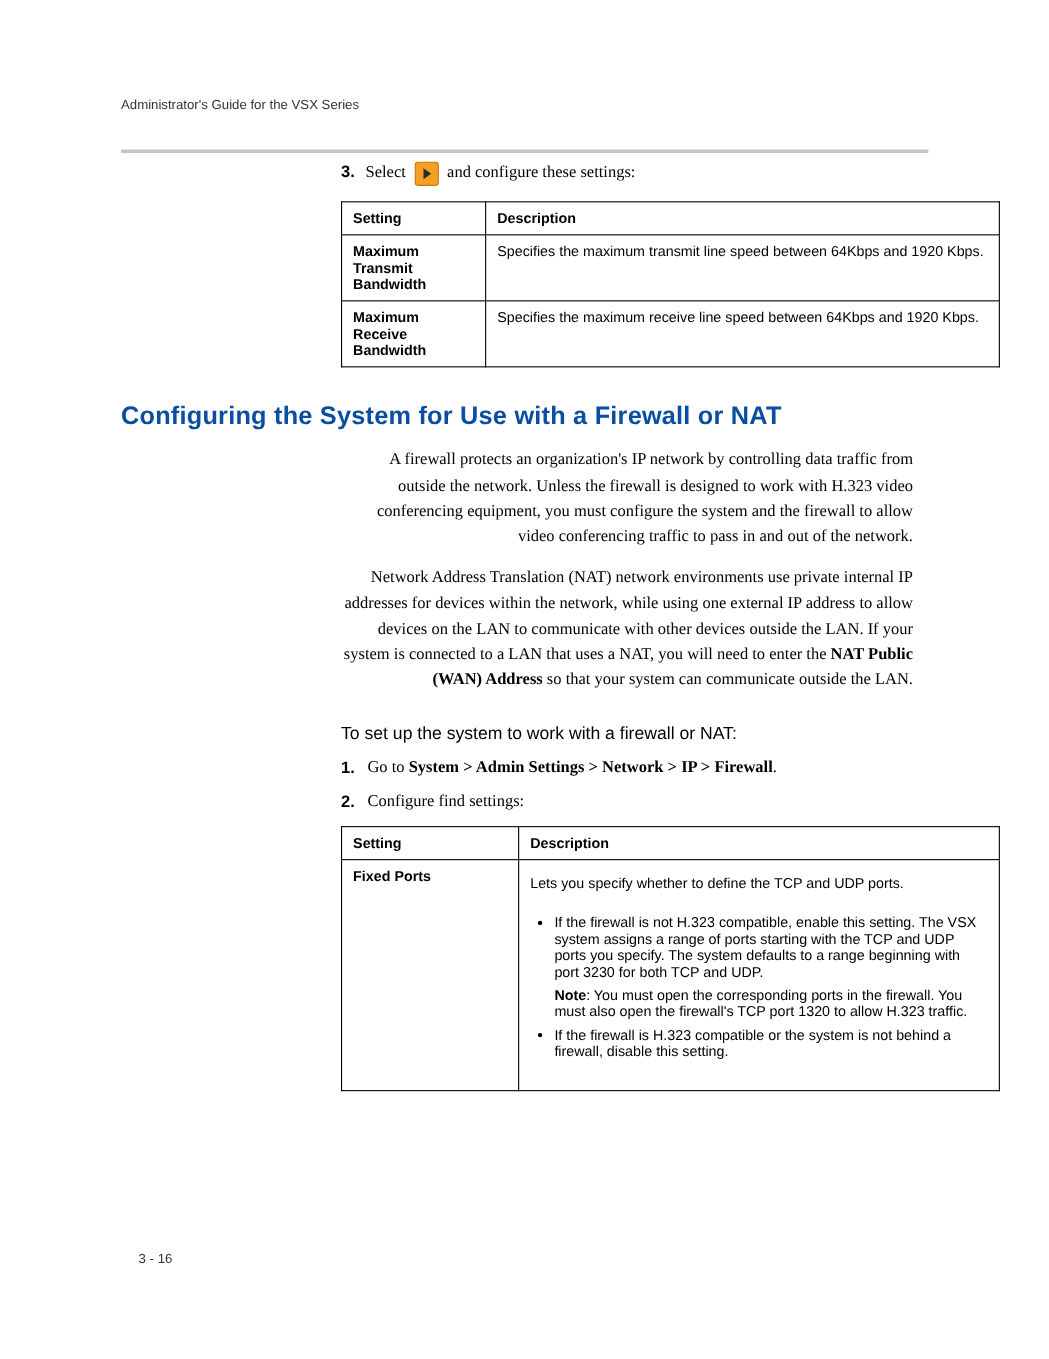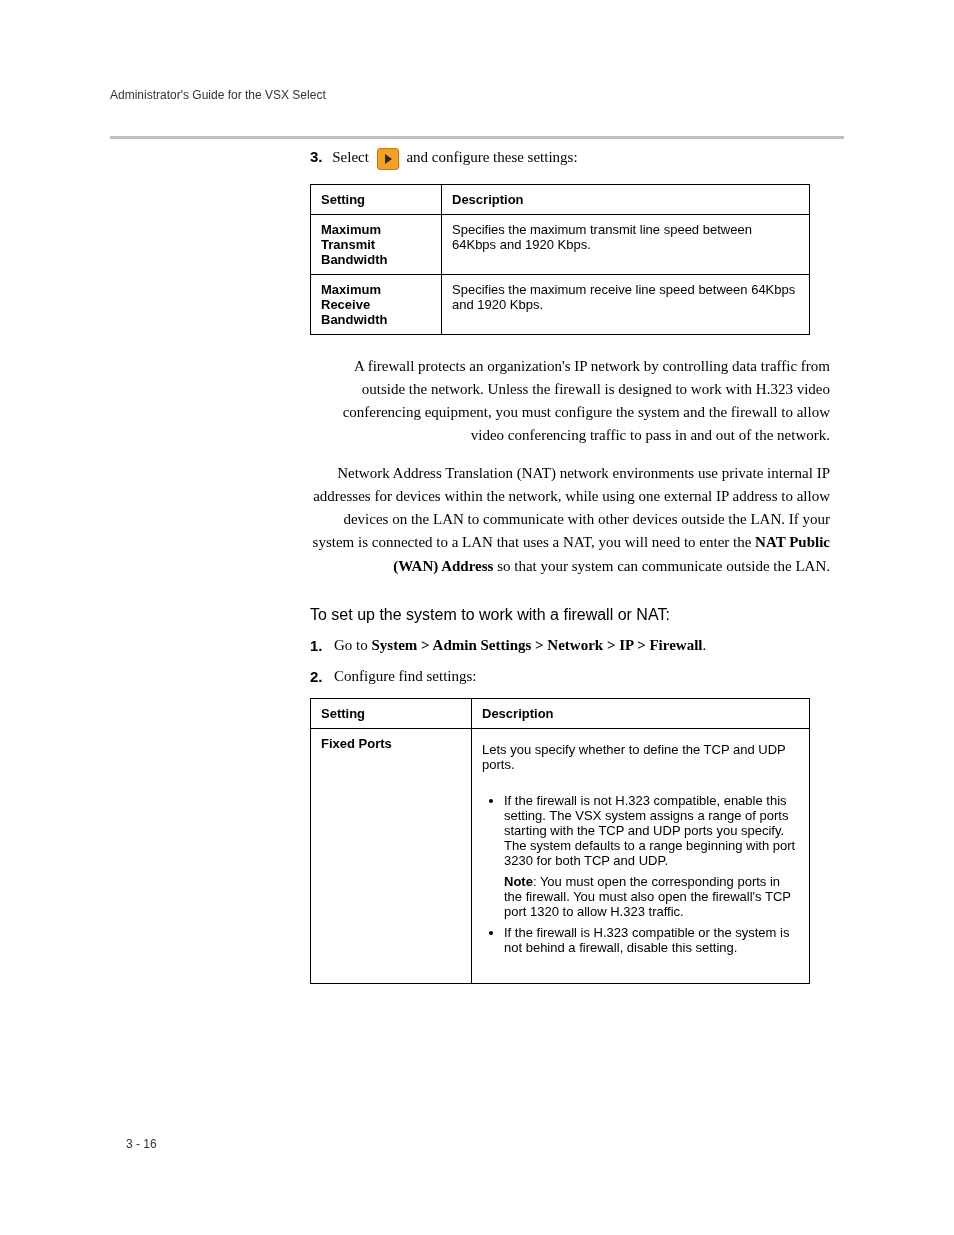--- a/index.html
+++ b/index.html
@@ -56,21 +56,21 @@
     vertical-align: middle;
     position: relative;
     margin: 0 4px;
   }
   .arrow-icon svg {
     position: absolute;
     inset: 0;
   }
   table.settings {
     border-collapse: collapse;
-    width: 500px;
+    width: 599px;
     margin: 6px 0 20px 0;
     font-family: Arial, Helvetica, sans-serif;
     font-size: 13px;
   }
   table.settings th, table.settings td {
     border: 1px solid #000;
     padding: 7px 10px;
     text-align: left;
     vertical-align: top;
   }
@@ -135,21 +135,21 @@
   .desc-cell p {
     margin: 6px 0;
   }
   .desc-cell .note-label { font-weight: bold; }
 </style>
 </head>
 <body>
 
 <div class="page">
 
-  <div class="running-header">Administrator's Guide for the VSX Select</div>
+  <div class="running-header">Administrator's Guide for the VSX Series</div>
   <div class="header-rule"></div>
 
   <div class="content">
 
     <div class="indented">
       <p class="step-line">
         <span class="step-num">3.</span>
         <span>Select</span>
         <span class="arrow-icon">
           <svg viewBox="0 0 20 20">
@@ -170,20 +170,21 @@
           <td>Specifies the maximum transmit line speed between 64Kbps and 1920 Kbps.</td>
         </tr>
         <tr>
           <td class="col-setting">Maximum Receive Bandwidth</td>
           <td>Specifies the maximum receive line speed between 64Kbps and 1920 Kbps.</td>
         </tr>
       </tbody>
         </table>
     </div>
 
+    <h2 class="section">Configuring the System for Use with a Firewall or NAT</h2>
 
     <div class="indented">
       <p class="body">A firewall protects an organization's IP network by controlling data traffic from outside the network. Unless the firewall is designed to work with H.323 video conferencing equipment, you must configure the system and the firewall to allow video conferencing traffic to pass in and out of the network.</p>
       <p class="body">
         <span>Network Address Translation (NAT) network environments use private internal IP addresses for devices within the network, while using one external IP address to allow devices on the LAN to communicate with other devices outside the LAN. If your system is connected to a LAN that uses a NAT, you will need to enter the </span><span class="bold-inline">NAT Public (WAN) Address</span><span> so that your system can communicate outside the LAN.</span>
       </p>
 
       <p class="procedure-title">To set up the system to work with a firewall or NAT:</p>
 
       <ol class="steps">

